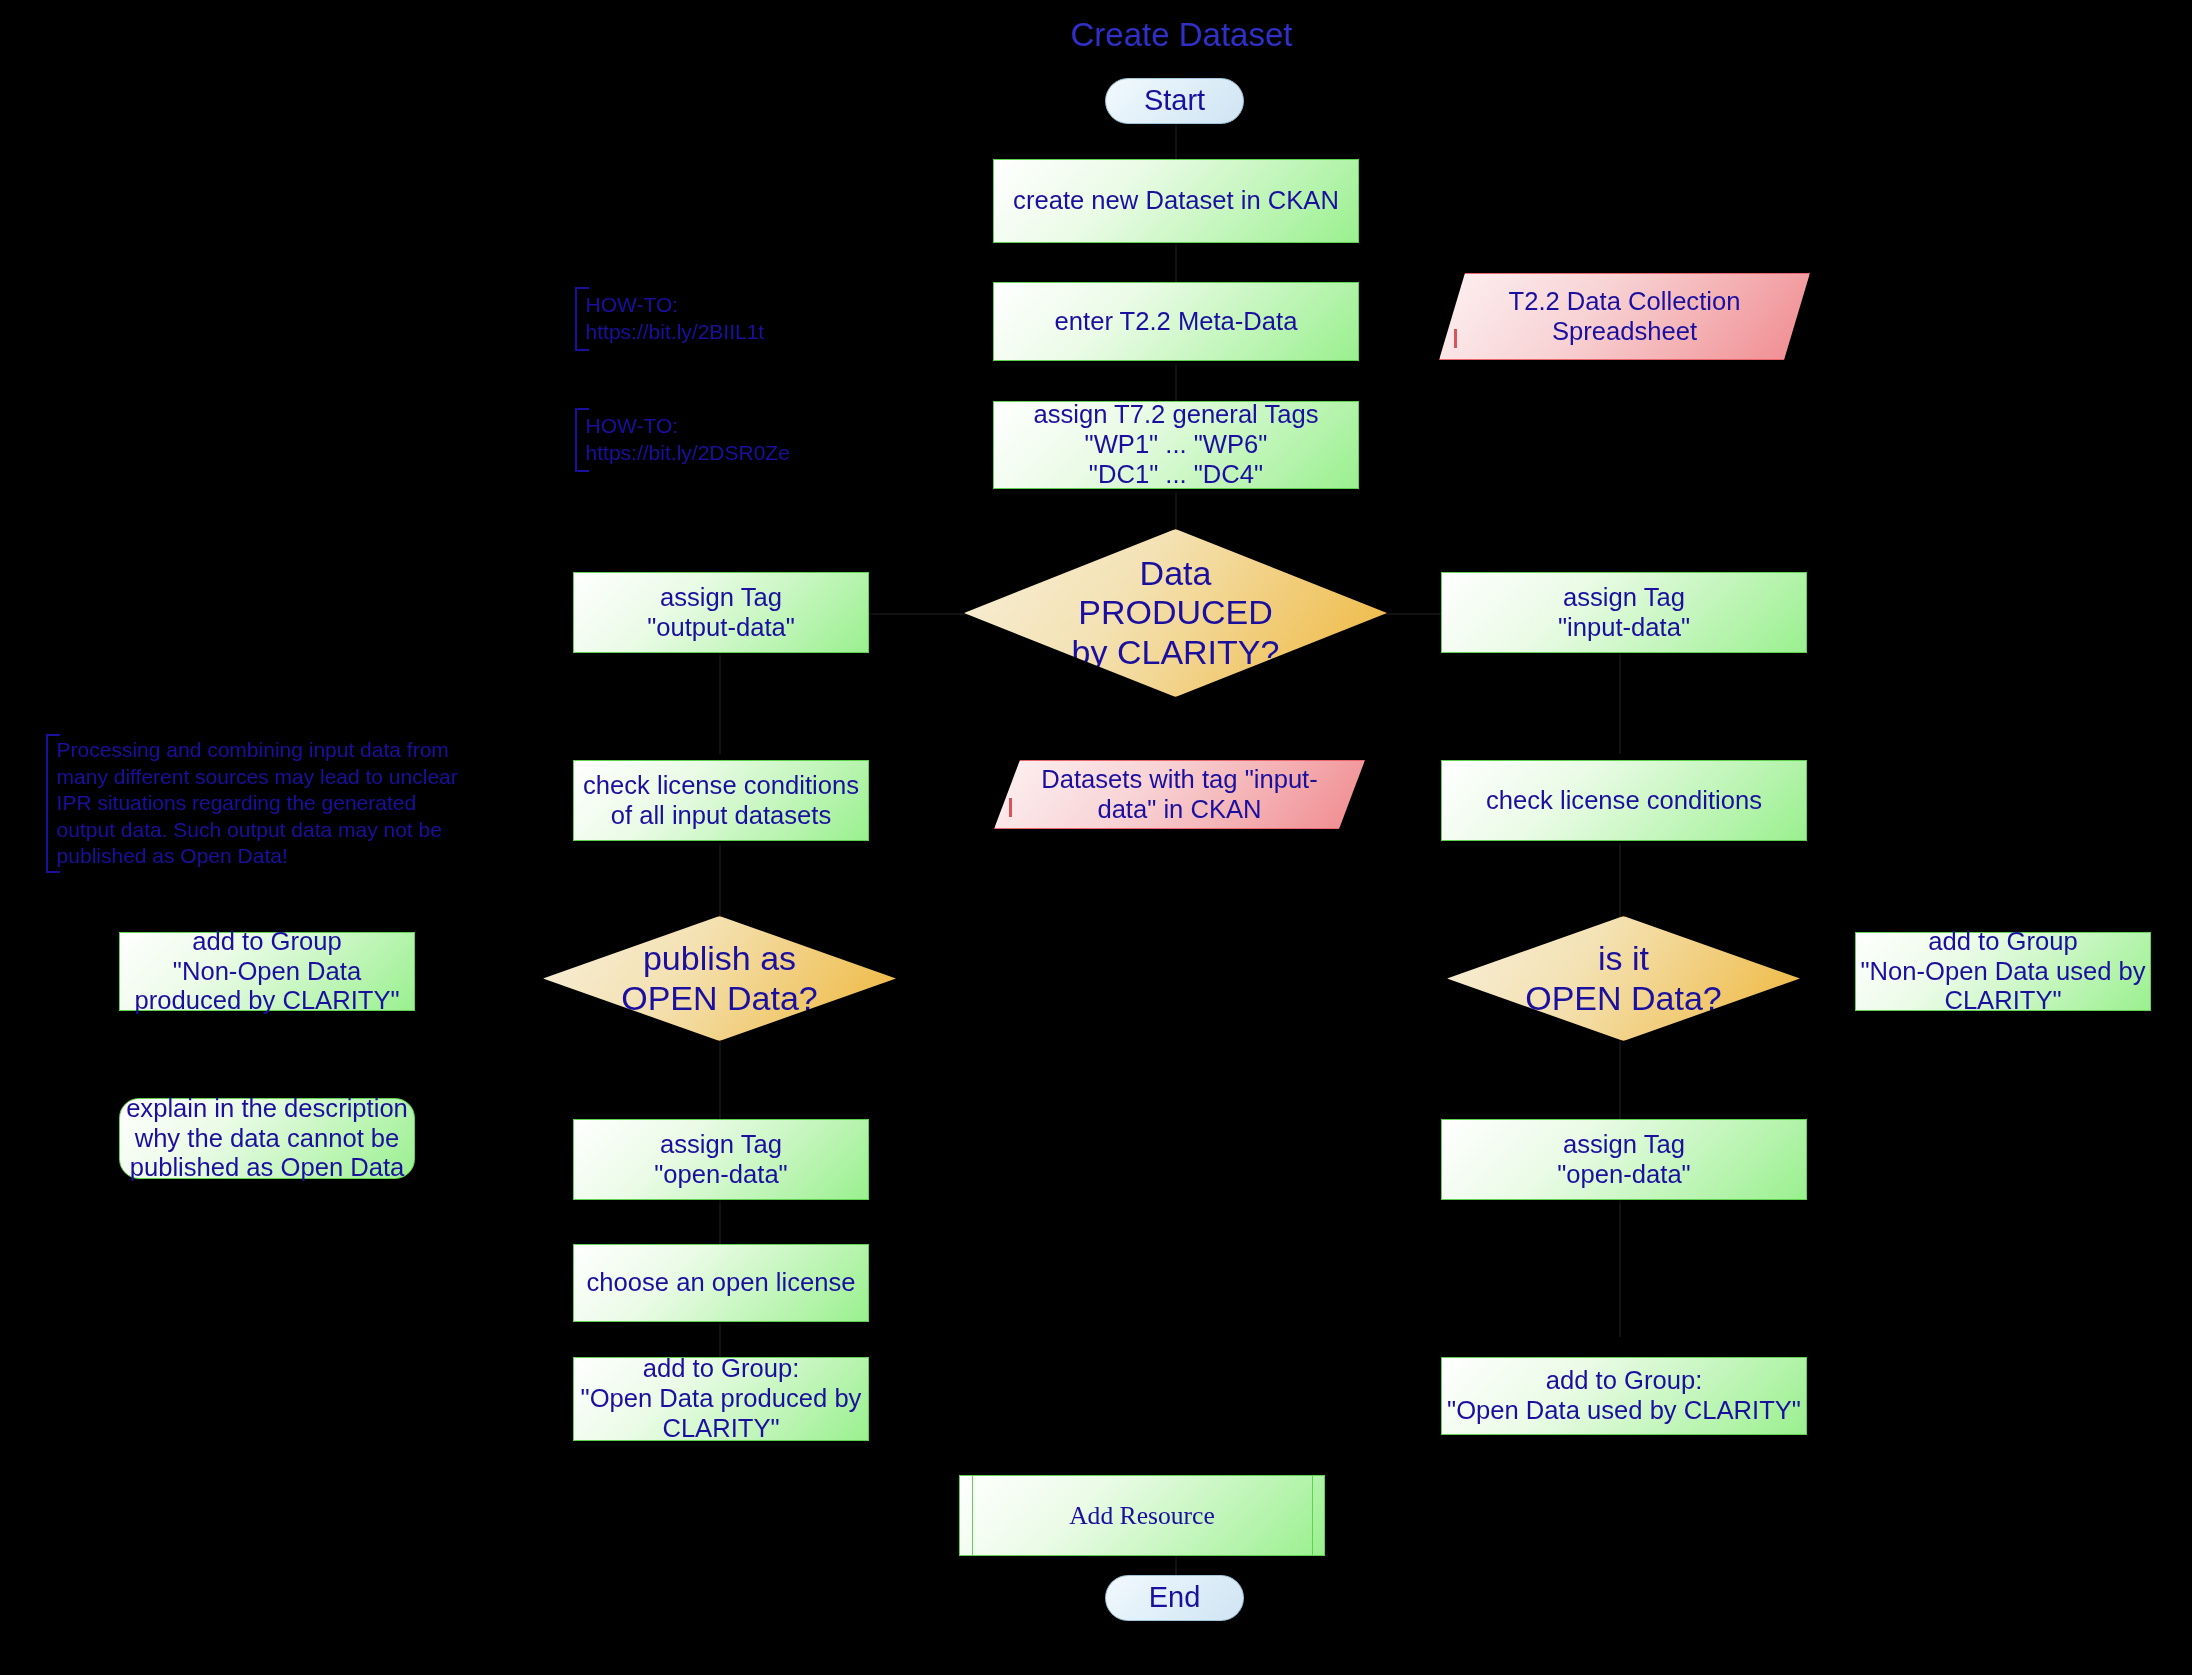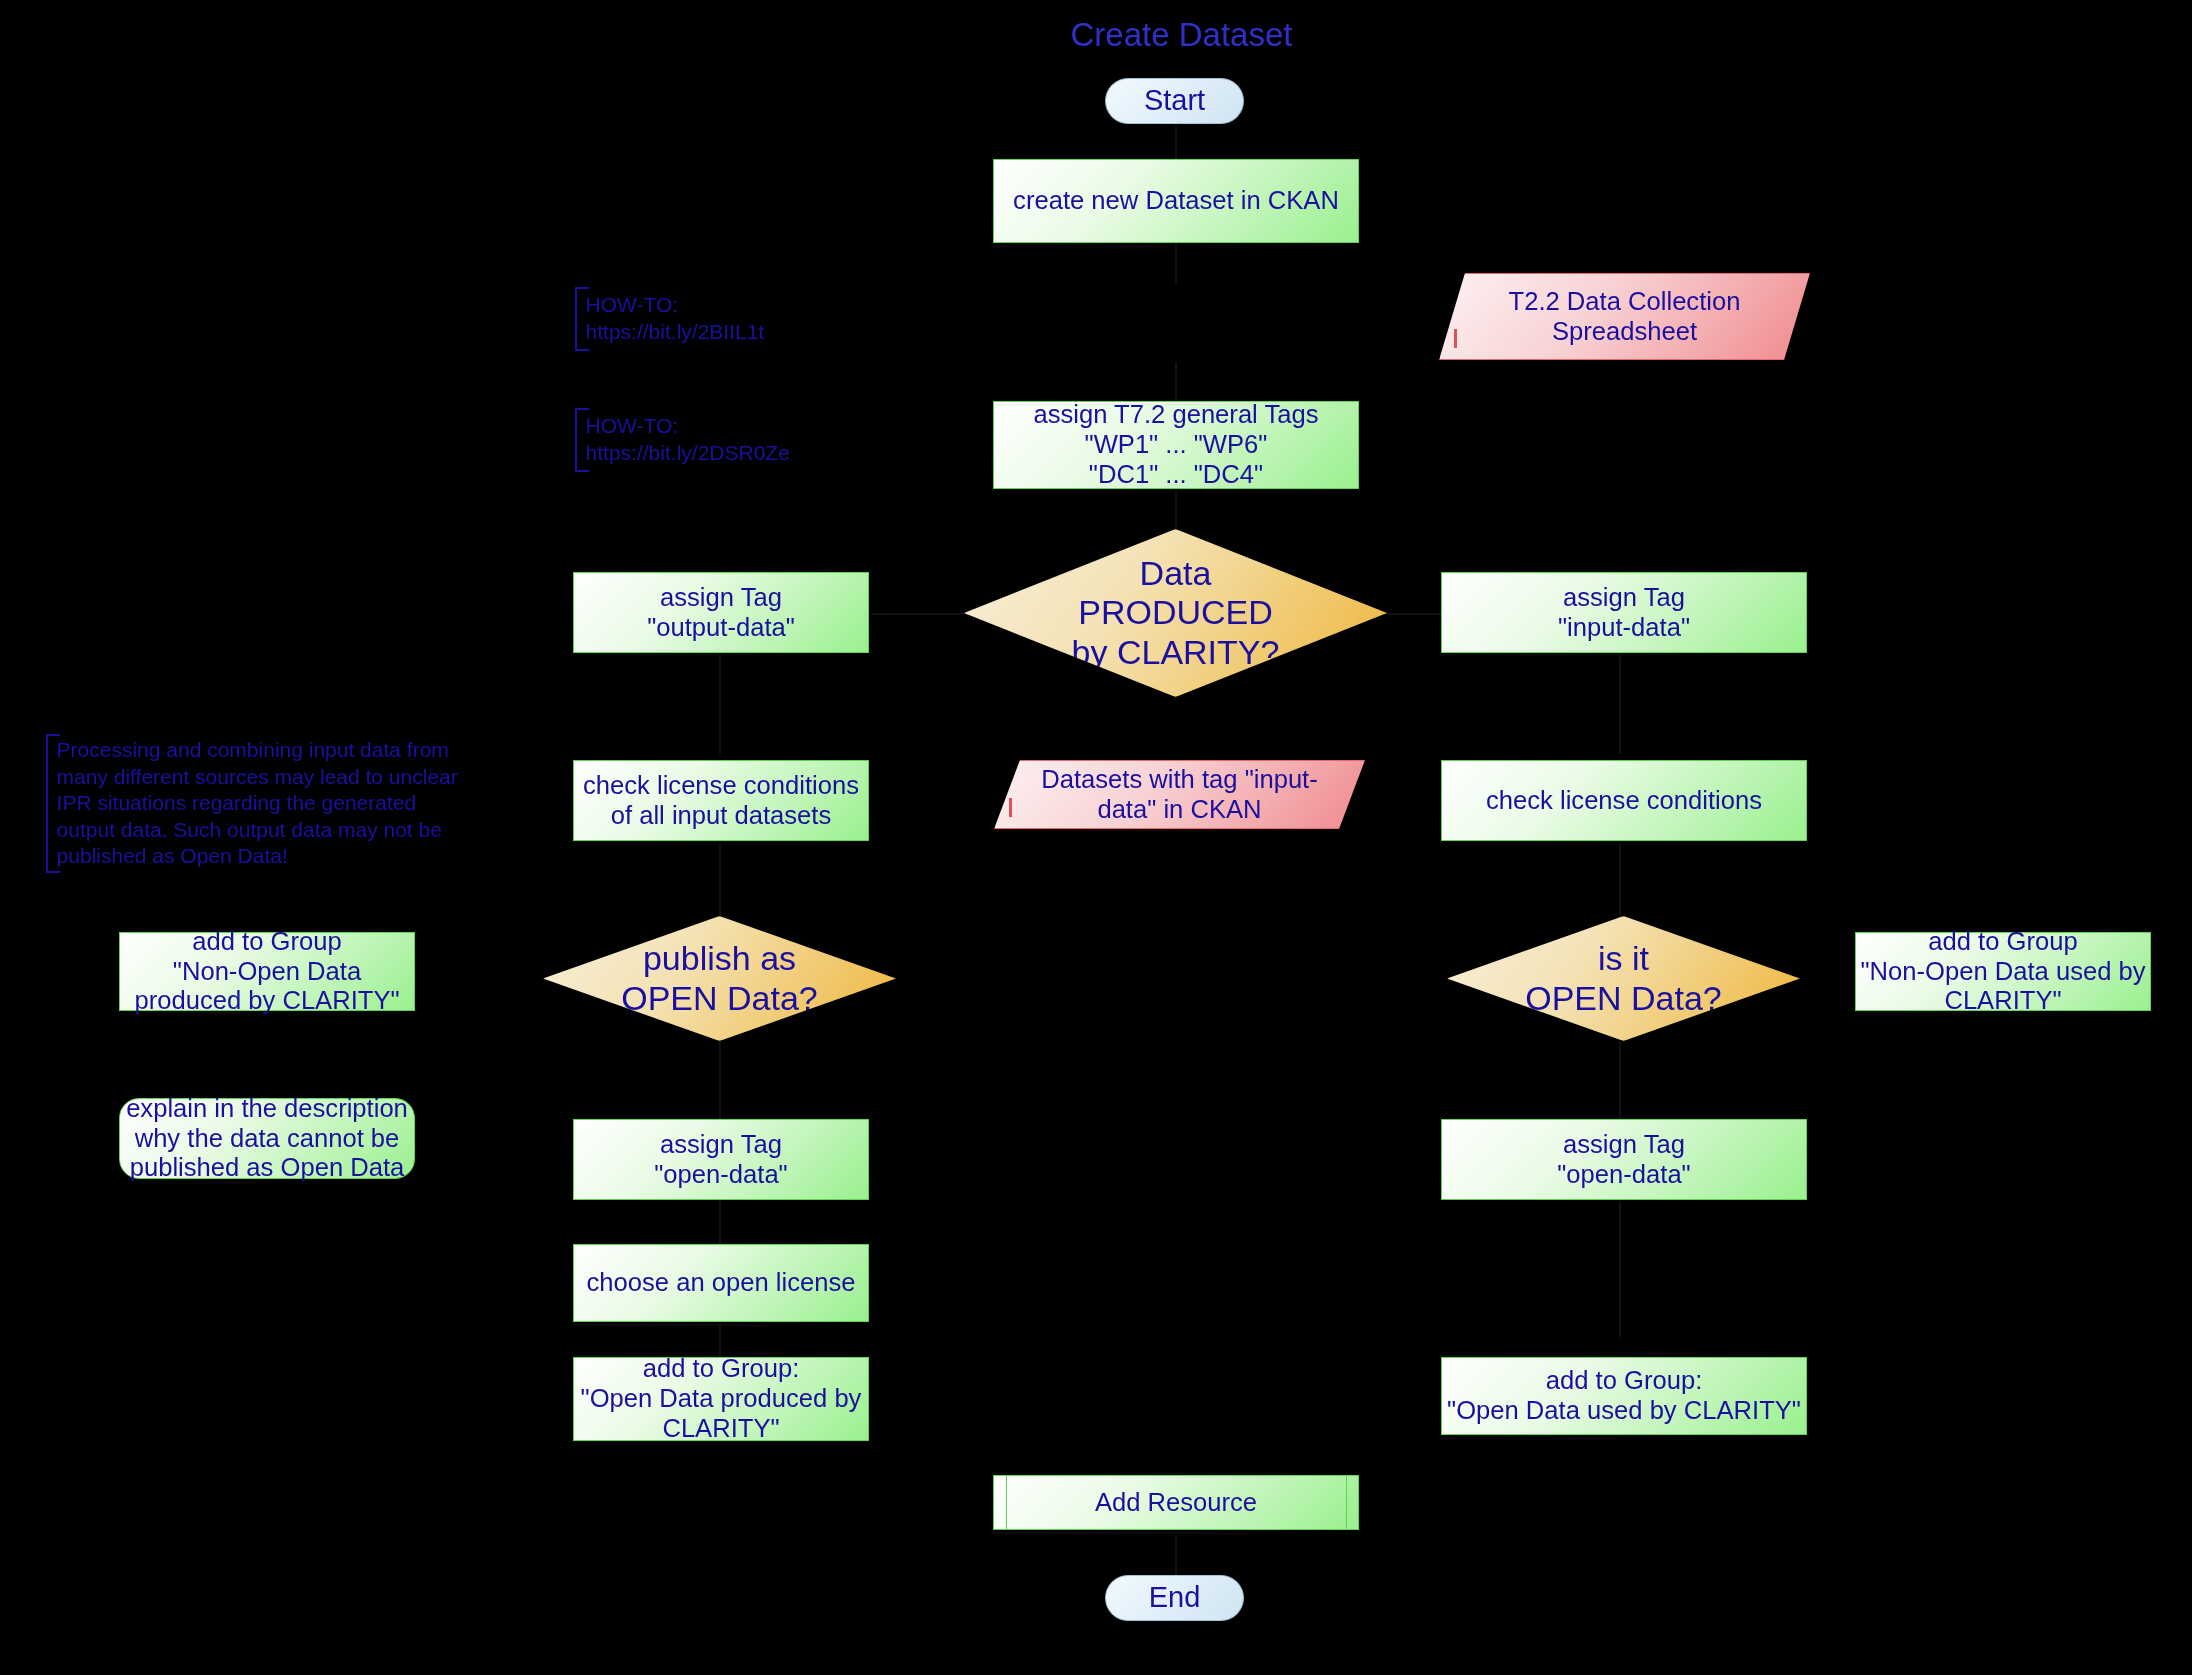--- a/index.html
+++ b/index.html
@@ -157,20 +157,21 @@
   <div class="conn-v" style="left:719px;  top:1319px; height:40px;"></div>
   <div class="conn-v" style="left:1619px; top:1200px; height:137px;"></div>
   <div class="conn-v" style="left:1175px; top:1535px; height:40px;"></div>
 
   <div class="node terminator" style="left:1105px; top:78px; width:139px; height:46px;">Start</div>
 
   <div class="node terminator" style="left:1105px; top:1575px; width:139px; height:46px;">End</div>
 
   <div class="node process" style="left:993px; top:159px; width:366px; height:84px;">create new Dataset in CKAN</div>
 
+  <div class="node process" style="left:993px; top:282px; width:366px; height:79px;">enter T2.2 Meta-Data</div>
 
   <div class="node process" style="left:993px; top:401px; width:366px; height:88px;">assign T7.2 general Tags
 "WP1" ... "WP6"
 "DC1" ... "DC4"</div>
 
   <div class="node decision" style="left:964px; top:529px; width:423px; height:168px;">Data
 PRODUCED
 by CLARITY?</div>
 
   <div class="node process" style="left:573px; top:572px; width:296px; height:81px;">assign Tag
@@ -210,21 +211,21 @@
 
   <div class="node process" style="left:573px; top:1244px; width:296px; height:78px;">choose an open license</div>
 
   <div class="node process" style="left:573px; top:1357px; width:296px; height:84px;">add to Group:
 "Open Data produced by
 CLARITY"</div>
 
   <div class="node process" style="left:1441px; top:1357px; width:366px; height:78px;">add to Group:
 "Open Data used by CLARITY"</div>
 
-  <div class="node process subprocess" style="left:993px; top:1475px; width:366px; height:55px;">Add Resource</div>
+  <div class="node process subprocess" style="left:959px; top:1475px; width:366px; height:81px;font-family:Liberation Serif, serif;">Add Resource</div>
 
   <div class="node data-shape" style="left:1439px; top:273px; width:371px; height:87px; padding:0 26.5px;">
     <span>T2.2 Data Collection
 Spreadsheet</span>
     <span class="tickmark"></span>
   </div>
 
   <div class="node data-shape" style="left:994px; top:760px; width:371px; height:69px; padding:0 26.5px;">
     <span>Datasets with tag "input-
 data" in CKAN</span>

